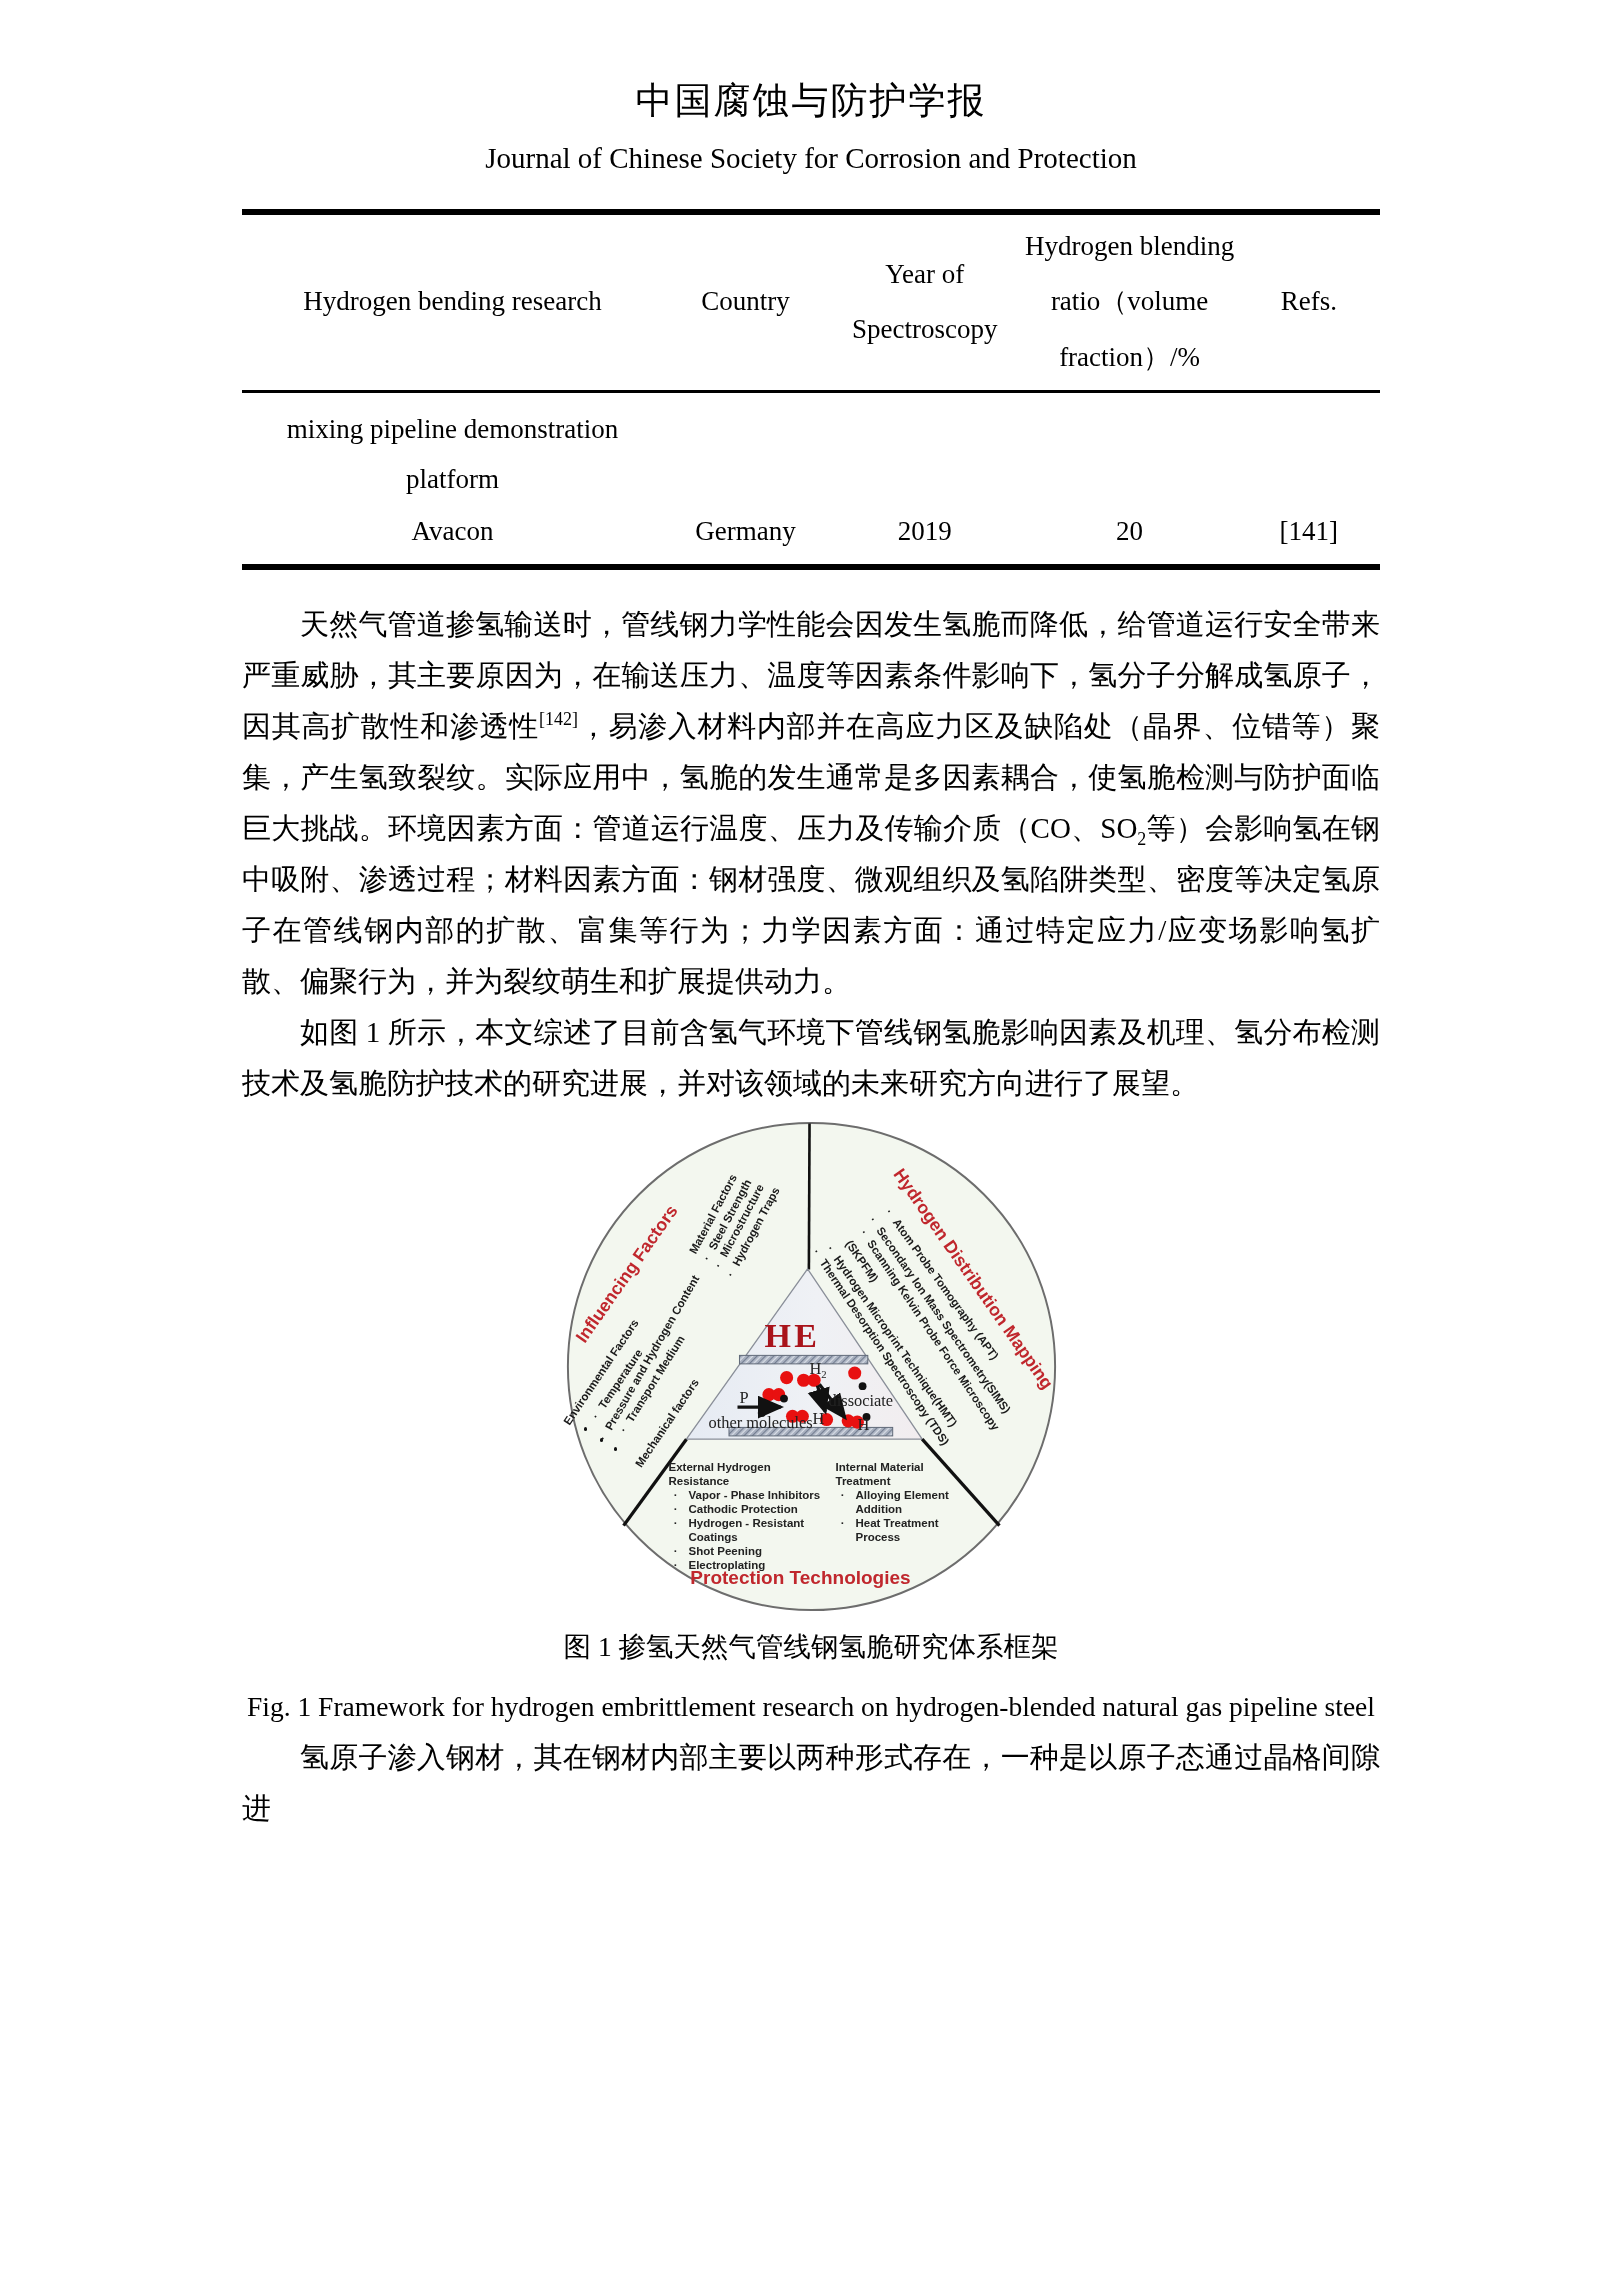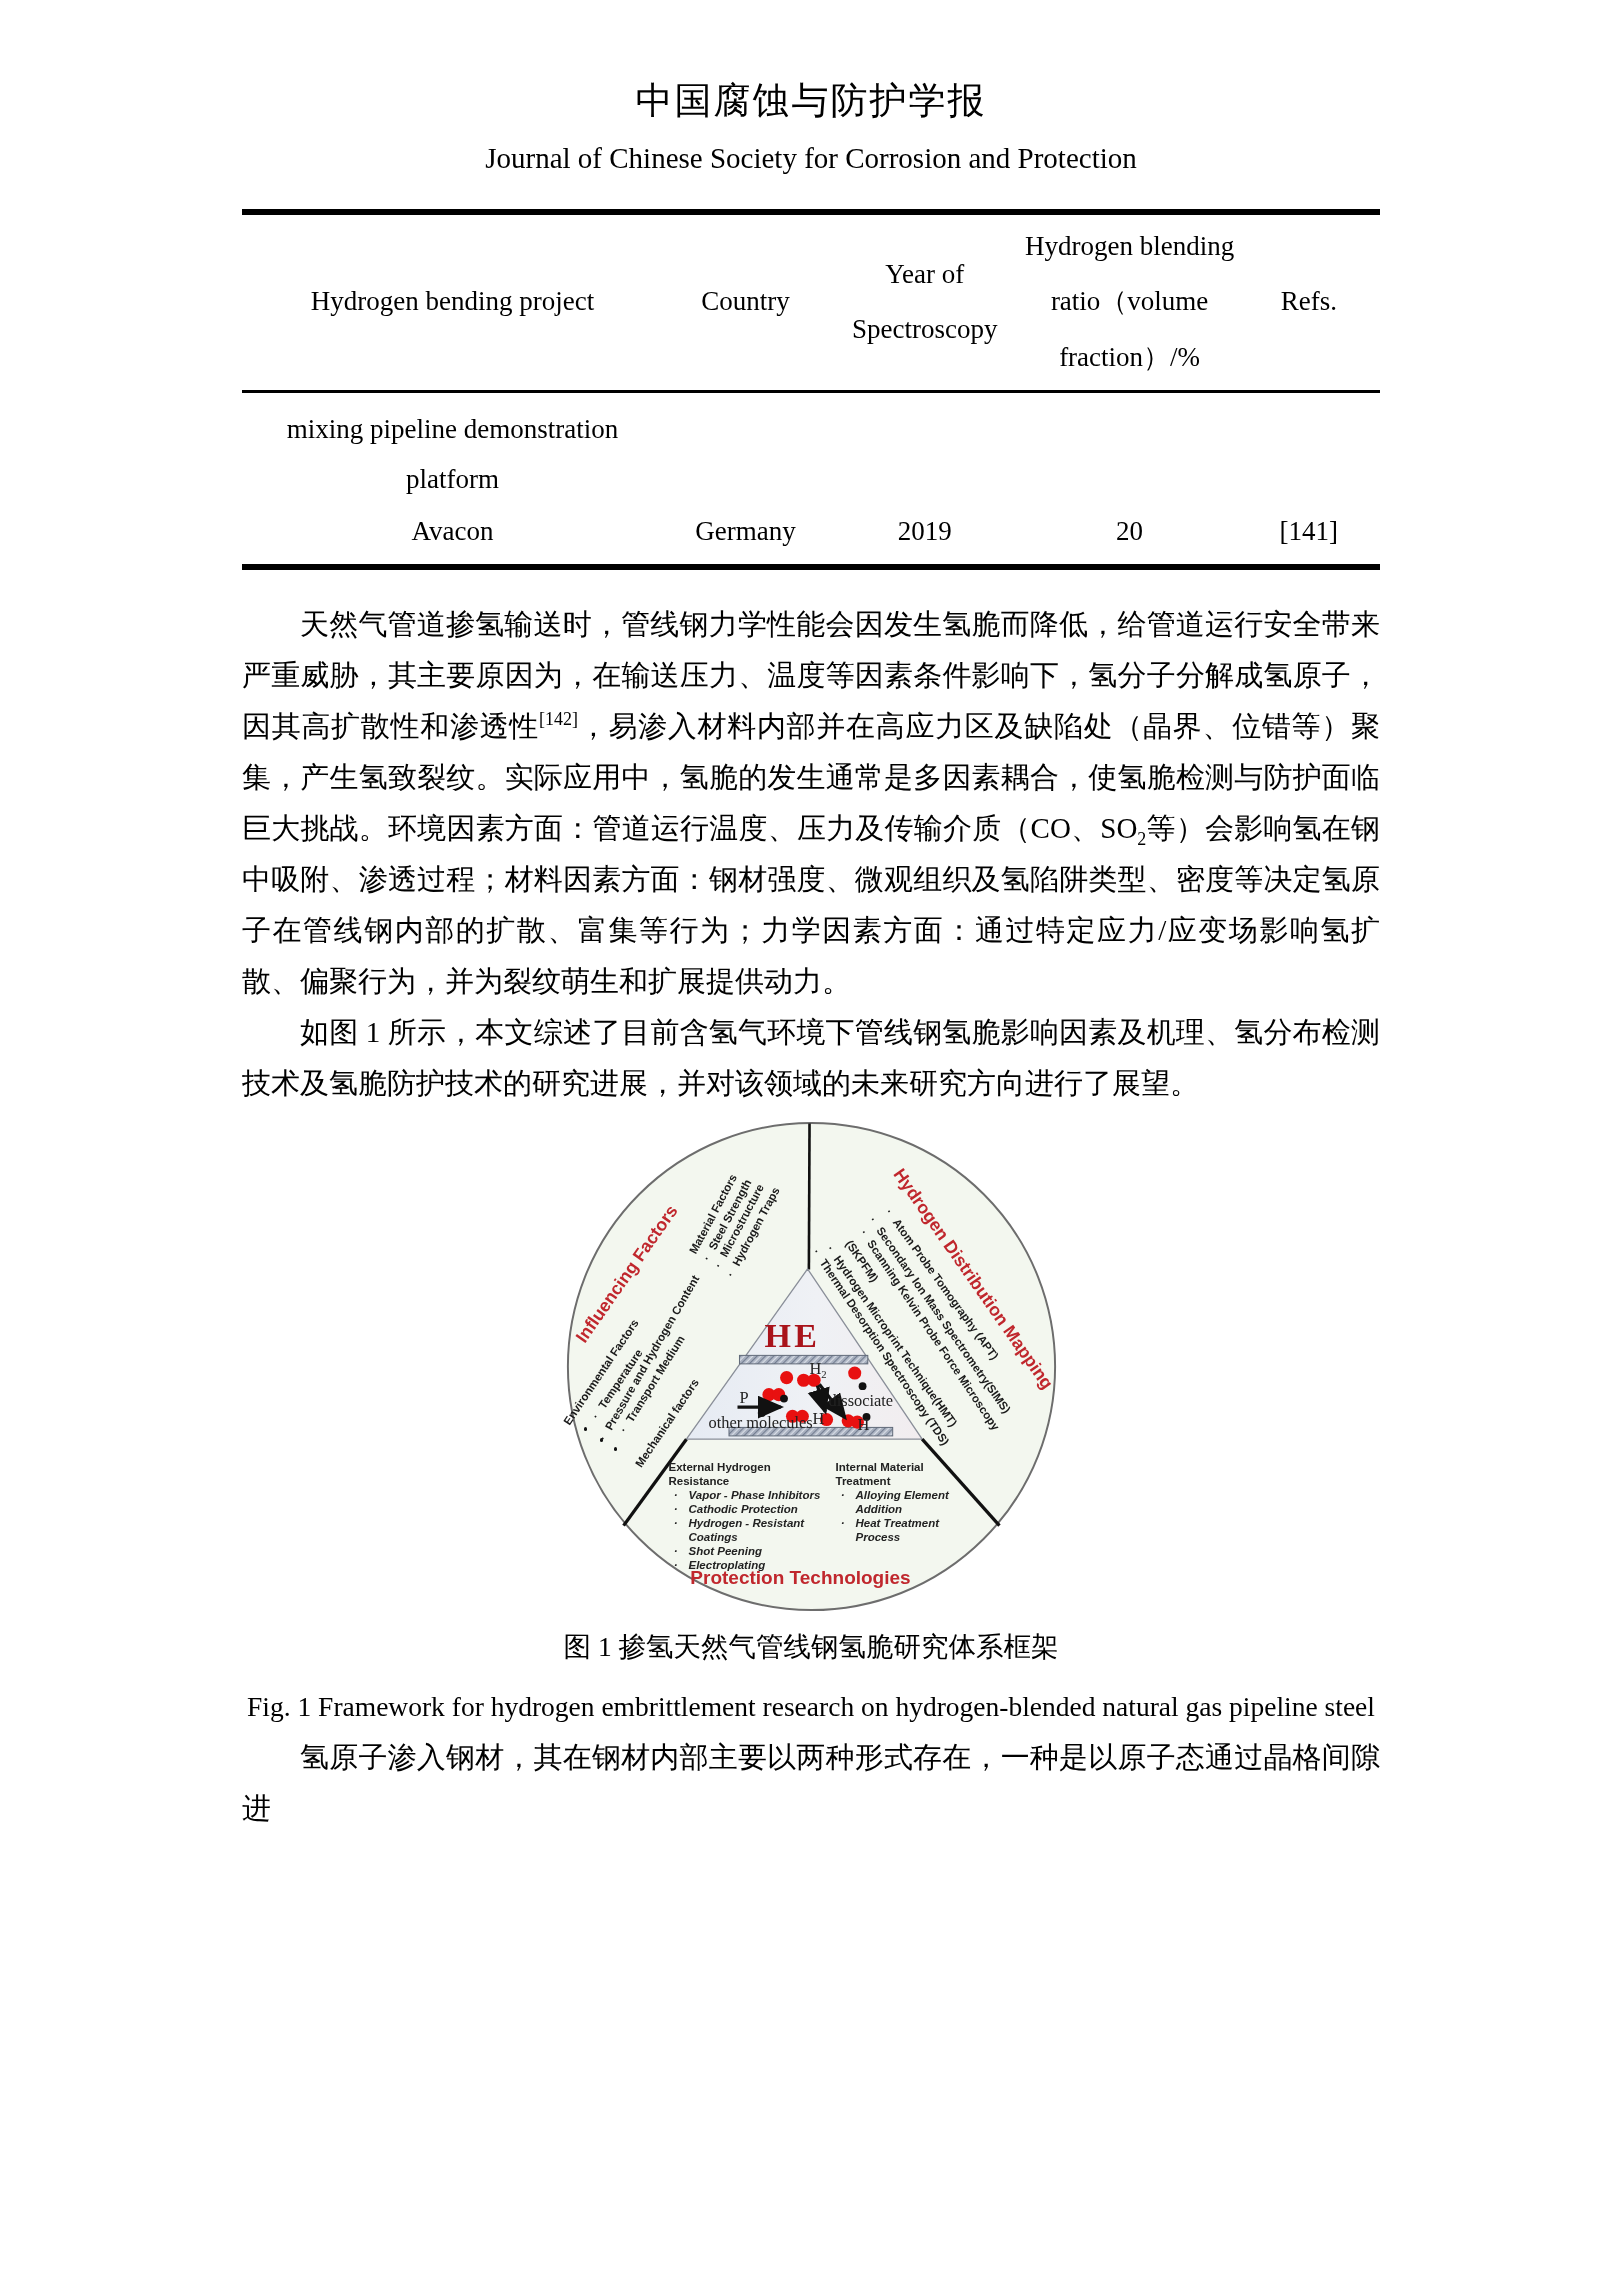--- a/index.html
+++ b/index.html
@@ -36,21 +36,21 @@
   .fitem::before{content:"·";margin-right:8.5px;font-weight:bold;}
   .he{position:absolute;left:203px;top:200px;font-size:34px;font-weight:bold;
     color:#a9131b;letter-spacing:3.3px;font-family:"Liberation Serif",serif;}
   .schlab{position:absolute;white-space:nowrap;font-size:16.4px;font-family:"Liberation Serif",serif;color:#222;}
   .schlab sub{font-size:0.65em;}
   .fdot{position:absolute;width:3.9px;height:3.9px;border-radius:50%;background:#111;}
   .col{position:absolute;font-family:"Liberation Sans","DejaVu Sans",sans-serif;
     font-weight:bold;font-size:11.5px;line-height:14px;color:#222;}
   .col .hd{margin:0 0 0.7px 0;}
   .col ul{list-style:none;margin:0;padding:0;}
-  .col li{position:relative;padding-left:20px;font-style:italic;}
+  .col li{position:relative;padding-left:20px;}
   .col li::before{content:"·";position:absolute;left:5.2px;top:0;}
   .prot-title{position:absolute;left:239px;top:450px;transform:translateX(-50%);
     white-space:nowrap;font-family:"Liberation Sans","DejaVu Sans",sans-serif;
     font-weight:bold;font-size:19px;color:#c0272d;}
 
   
   .cap{text-align:center;font-size:27.5px;line-height:51px;}
   .cap.zh{margin-top:14.4px;line-height:34px;}
   .cap.en{margin-top:17px;}
   h2.sec{margin:26px 0 0 0;font-family:"Liberation Sans","DejaVu Sans",sans-serif;
@@ -70,21 +70,21 @@
     <table class="projects">
       <colgroup>
         <col style="width:37%">
           <col style="width:14.5%">
           <col style="width:17%">
           <col style="width:19%">
           <col style="width:12.5%">
       </colgroup>
       <thead>
         <tr>
-          <th>Hydrogen bending project</th>
+          <th>Hydrogen bending research</th>
           <th>Country</th>
           <th>Year of Spectroscopy</th>
           <th>Hydrogen blending ratio（volume fraction）/%</th>
           <th>Refs.</th>
         </tr>
       </thead>
       <tbody>
         <tr class="row-a">
           <td>mixing pipeline demonstration platform</td>
           <td></td>

